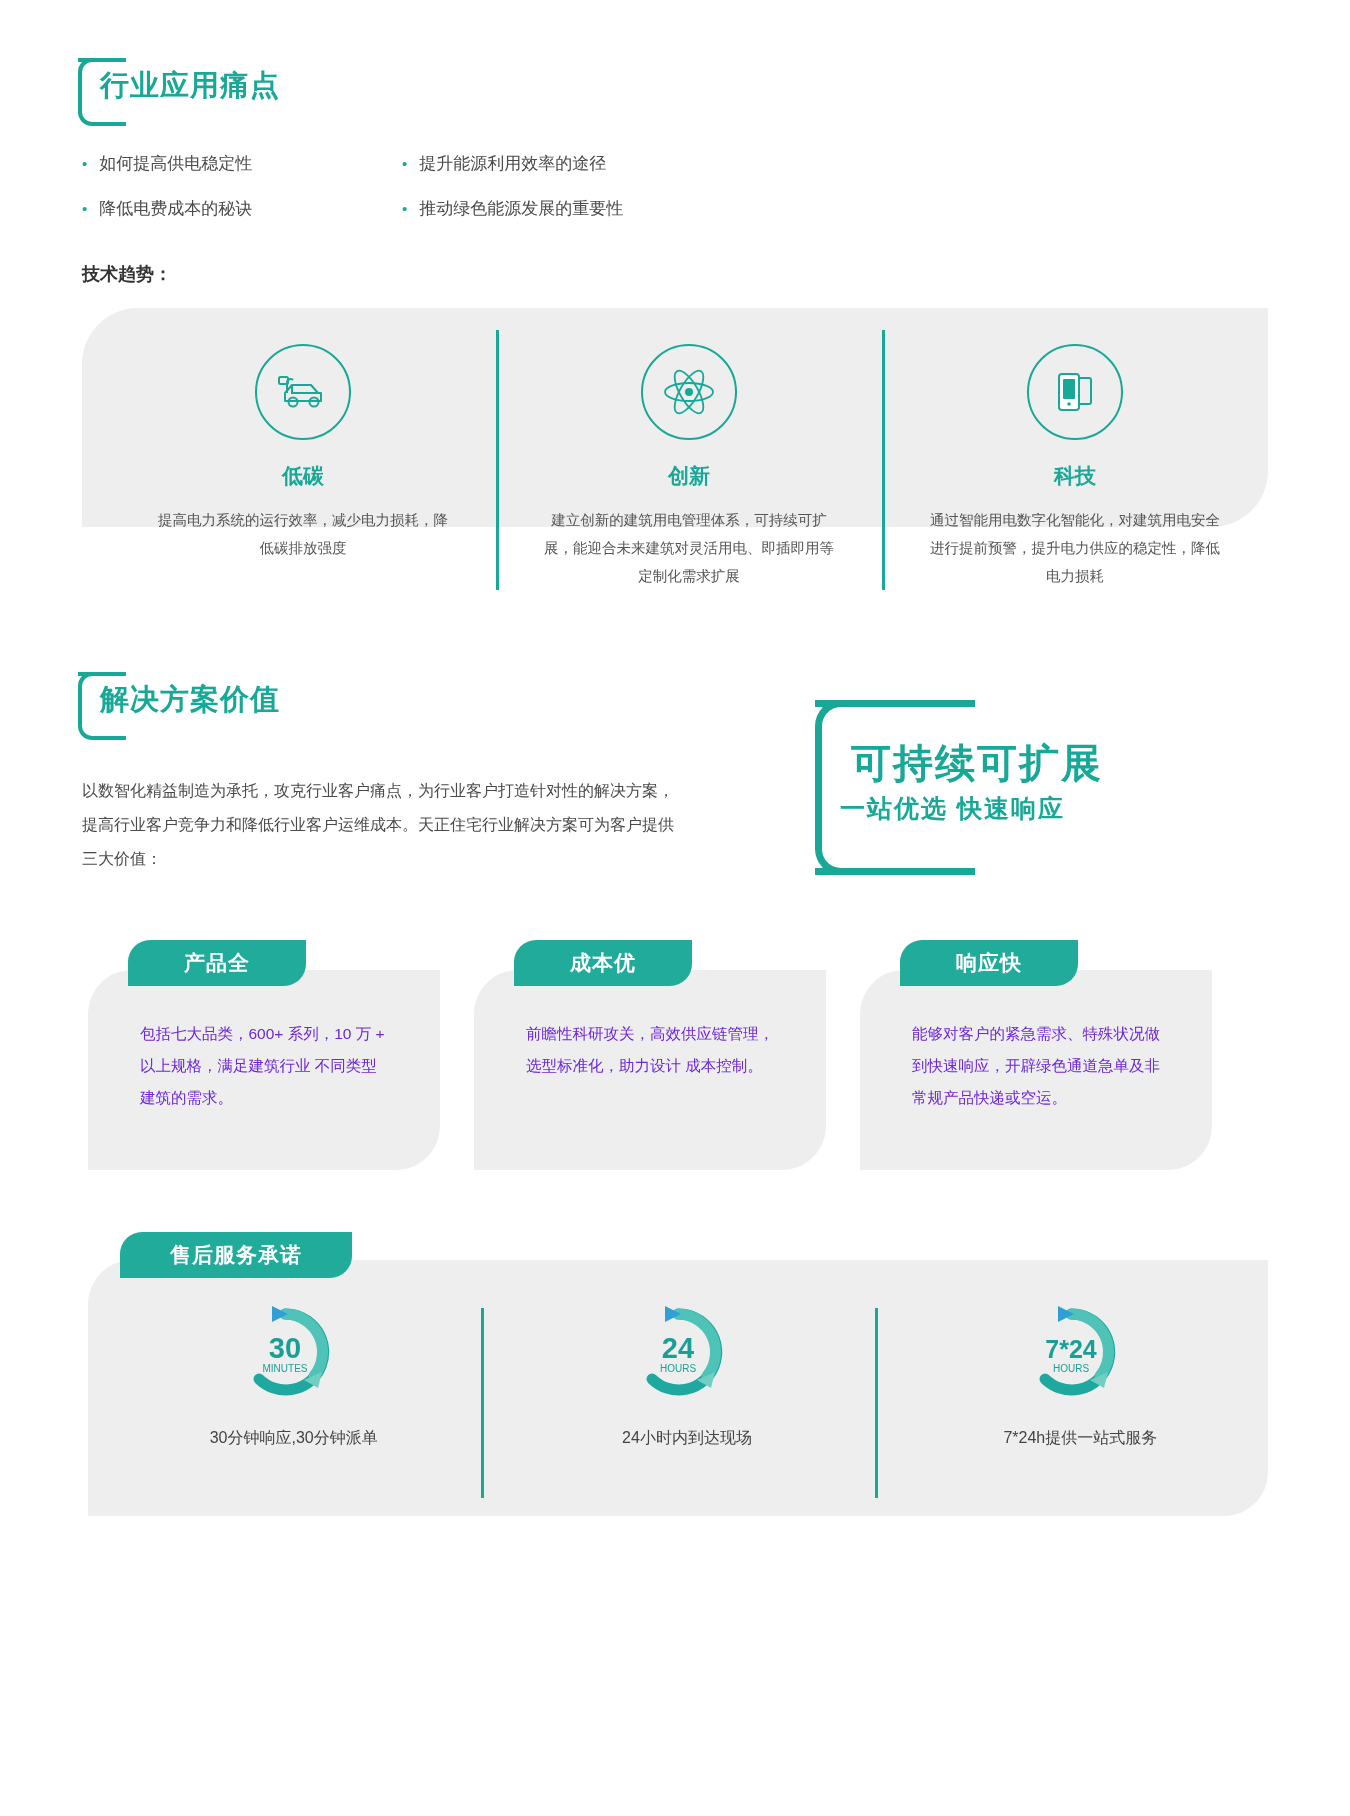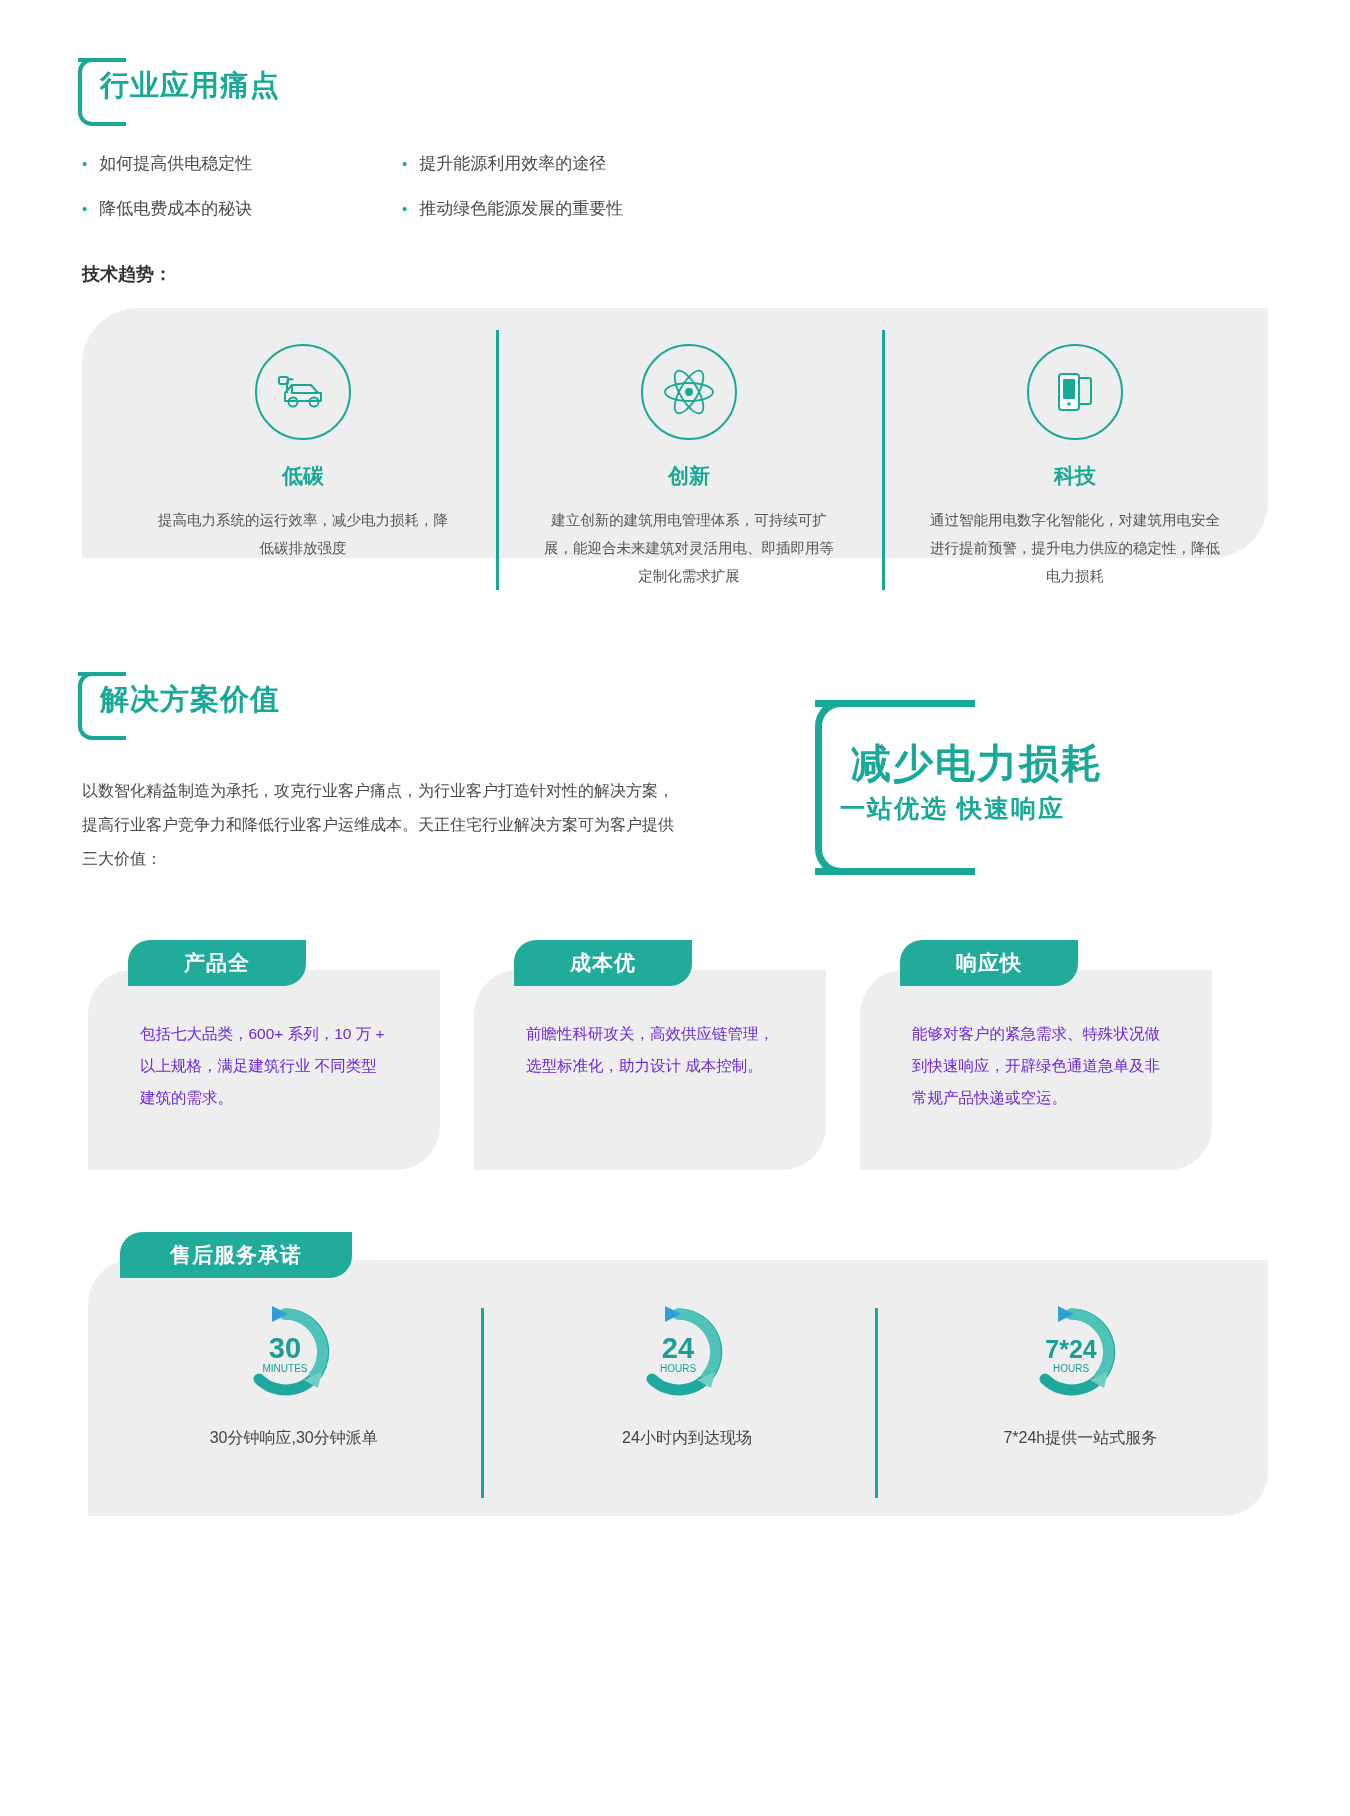--- a/index.html
+++ b/index.html
@@ -87,21 +87,21 @@
     font-weight: bold;
     color: #333;
   }
 
   
   .trend-panel {
     position: absolute;
     left: 82px;
     top: 308px;
     width: 1186px;
-    height: 250px;
+    height: 219px;
     background: #eeeeee;
     border-top-left-radius: 56px;
     border-bottom-right-radius: 56px;
     padding-left: 28px;
   }
   .trend-grid {
     display: flex;
     height: 100%;
   }
   .trend-col {
@@ -393,21 +393,21 @@
     <span class="bracket"></span>
     <span class="sec-title">解决方案价值</span>
   </div>
 
   <div class="sol-para">以数智化精益制造为承托，攻克行业客户痛点，为行业客户打造针对性的解决方案，提高行业客户竞争力和降低行业客户运维成本。天正住宅行业解决方案可为客户提供三大价值：</div>
 
   <div class="badge">
     <div class="bk"></div>
     <div class="bk-top"></div>
     <div class="bk-bot"></div>
-    <div class="badge-main">减少电力损耗</div>
+    <div class="badge-main">可持续可扩展</div>
     <div class="badge-sub">一站优选  快速响应</div>
   </div>
 
   <div class="cards">
 
     <div class="card">
       <div class="card-body"></div>
       <div class="card-tab">产品全</div>
       <div class="card-text">包括七大品类，600+ 系列，10 万 + 以上规格，满足建筑行业 不同类型建筑的需求。</div>
     </div>

